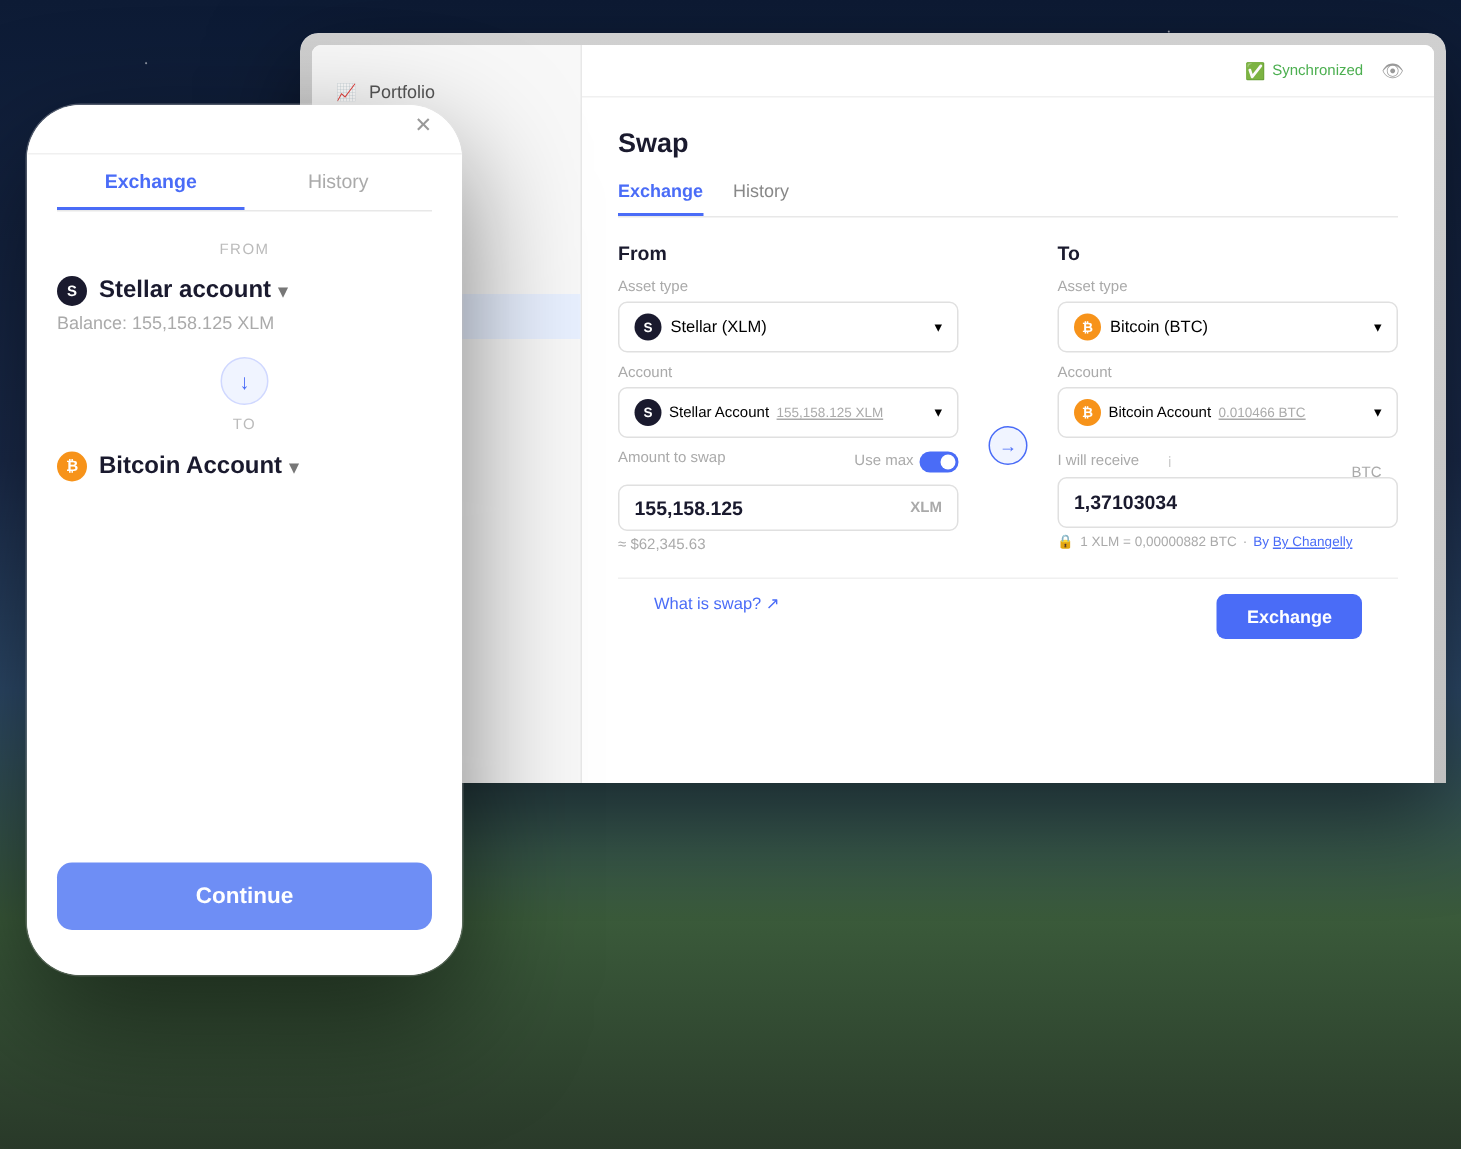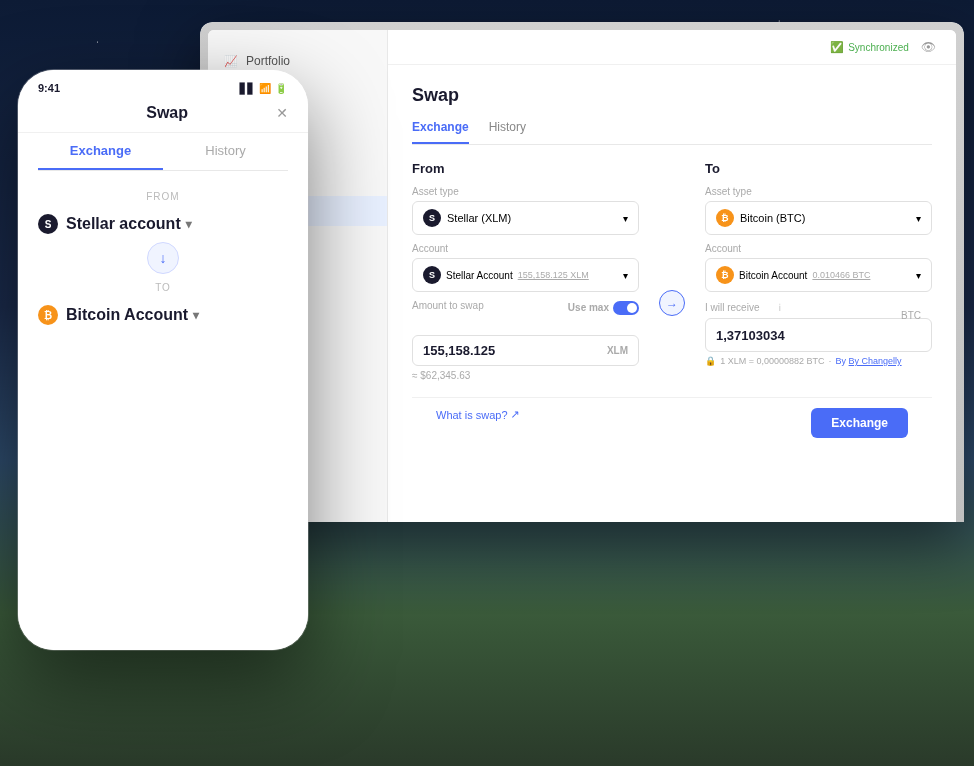--- a/index.html
+++ b/index.html
@@ -241,21 +241,21 @@
       align-items: center;
       justify-content: center;
       color: #4a6cf7;
       font-size: 12px;
     }
 
     .amount-row {
       display: flex;
       align-items: center;
       justify-content: space-between;
-      margin-bottom: 20px;
+      margin-bottom: 8px;
     }
     .amount-input-box {
       border: 1px solid #e0e0e0;
       border-radius: 6px;
       padding: 7px 10px;
       display: flex;
       align-items: center;
       justify-content: space-between;
       margin-bottom: 4px;
     }
@@ -496,21 +496,20 @@
 
     
     .use-max-row {
       display: flex;
       align-items: center;
       gap: 4px;
     }
     .use-max-label {
       font-size: 10px;
       color: #aaa;
-      font-weight: bold;
     }
     .toggle-switch {
       width: 26px;
       height: 14px;
       background: #ccc;
       border-radius: 7px;
       position: relative;
     }
     .toggle-switch.on { background: #4a6cf7; }
     .toggle-knob {
@@ -679,28 +678,20 @@
         </div>
       </div>
     </div>
   </div>
 </div>
 
 <div class="mobile-phone">
   <div class="phone-notch"></div>
   <div class="phone-inner">
 
-    <div class="phone-status">
-      <span>9:41</span>
-      <div class="status-icons">
-        <span>▋▋</span>
-        <span>📶</span>
-        <span>🔋</span>
-      </div>
-    </div>
 
     <div class="phone-header">
       <div class="phone-close-spacer"></div>
       <div class="phone-title">Swap</div>
       <div class="phone-close">✕</div>
     </div>
 
     <div class="phone-tabs">
       <div class="phone-tab active">Exchange</div>
       <div class="phone-tab">History</div>
@@ -708,31 +699,33 @@
 
     <div class="phone-form">
       <div class="phone-section-label">FROM</div>
       <div class="phone-account-row">
         <div class="coin-badge stellar" style="width:20px;height:20px;font-size:10px">S</div>
         <div class="phone-account-name">
           <span>Stellar account</span>
           <span class="phone-chevron">▾</span>
         </div>
       </div>
+      <div class="phone-balance">Balance: 155,158.125 XLM</div>
     </div>
 
     <div class="phone-arrow-center">
       <div class="phone-arrow-circle">↓</div>
     </div>
 
     <div class="phone-to-section">
       <div class="phone-section-label">TO</div>
       <div class="phone-account-row">
         <div class="coin-badge bitcoin" style="width:20px;height:20px;font-size:10px">₿</div>
         <div class="phone-account-name">
           <span>Bitcoin Account</span>
           <span class="phone-chevron">▾</span>
         </div>
       </div>
     </div>
 
+    <button class="phone-continue-btn">Continue</button>
   </div>
 </div>
 
 </body></html>

